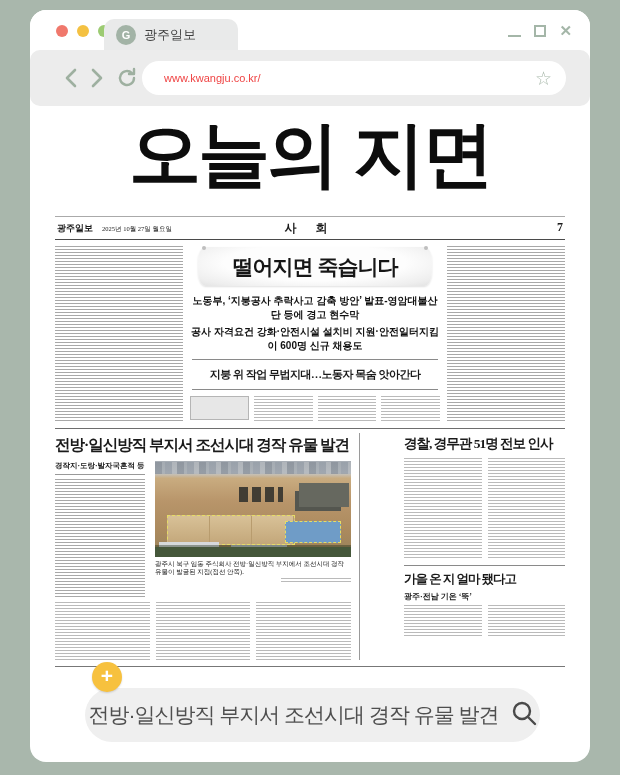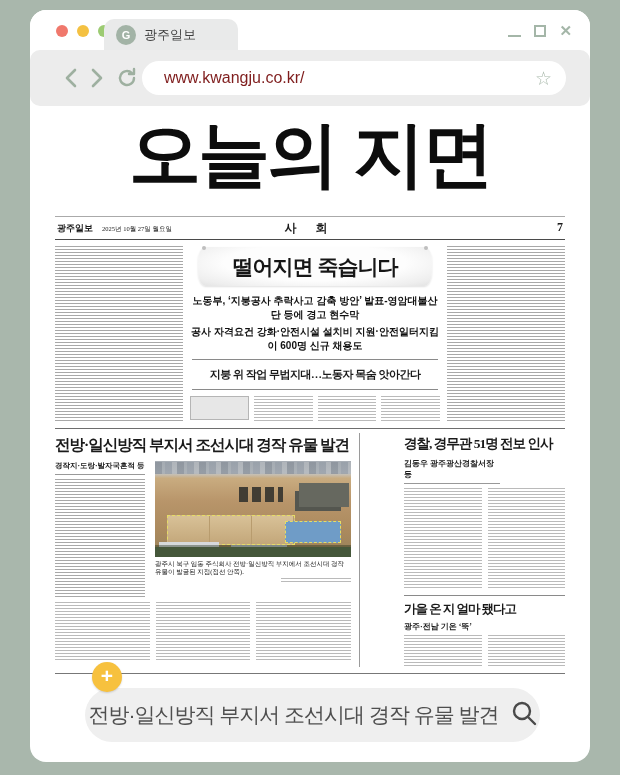--- a/index.html
+++ b/index.html
@@ -24,21 +24,21 @@
   .wc-min { width:13px; height:2px; background:#a4b6a8; align-self:flex-end; margin-bottom:1px; }
   .wc-max { width:12px; height:12px; border:2px solid #a4b6a8; }
   .wc-close { color:#a4b6a8; font-size:15px; line-height:14px; font-weight:bold; }
 
   
   .navbar { position:absolute; top:40px; left:0; right:0; height:56px; background:#ececec; border-radius:10px; }
   .navi { position:absolute; top:18px; }
   .navi svg { display:block; }
   .urlpill { position:absolute; left:112px; right:24px; top:11px; height:34px; background:#fff;
              border-radius:17px; display:flex; align-items:center; padding:0 14px 0 22px; }
-  .url-text { flex:1; font-size:16px; color:#7f1d1d; }
+  .url-text { flex:1; font-size:11px; color:#ef4444; }
   .star { font-size:19px; color:#a9b9ab; line-height:1; }
 
   
   .page-title { position:absolute; top:97px; left:0; right:0; text-align:center;
                 font-size:72px; font-weight:900; letter-spacing:-3px; color:#0d0d0d; }
 
   
   .paper { position:absolute; left:25px; top:206px; width:510px;
            font-family:"Liberation Serif", serif; color:#1a1a1a; }
   .masthead { position:relative; display:flex; align-items:baseline;
@@ -253,21 +253,20 @@
           <div class="sim"></div>
           <div class="sim"></div>
           <div class="sim"></div>
         </div>
       </div>
 
       <div class="vdiv"></div>
 
       <div class="story-right">
         <div class="hl-mid">경찰, 경무관 51명 전보 인사</div>
-        <div class="sr-sub">김동우 광주광산경찰서장 등</div>
         <div class="sr-cols">
           <div class="sim"></div>
           <div class="sim"></div>
         </div>
         <div class="sr-div"></div>
         <div class="hl-small">가을 온 지 얼마 됐다고</div>
         <div class="sr-sub2">광주·전남 기온 ‘뚝’</div>
         <div class="sr-cols2">
           <div class="sim"></div>
           <div class="sim"></div>

